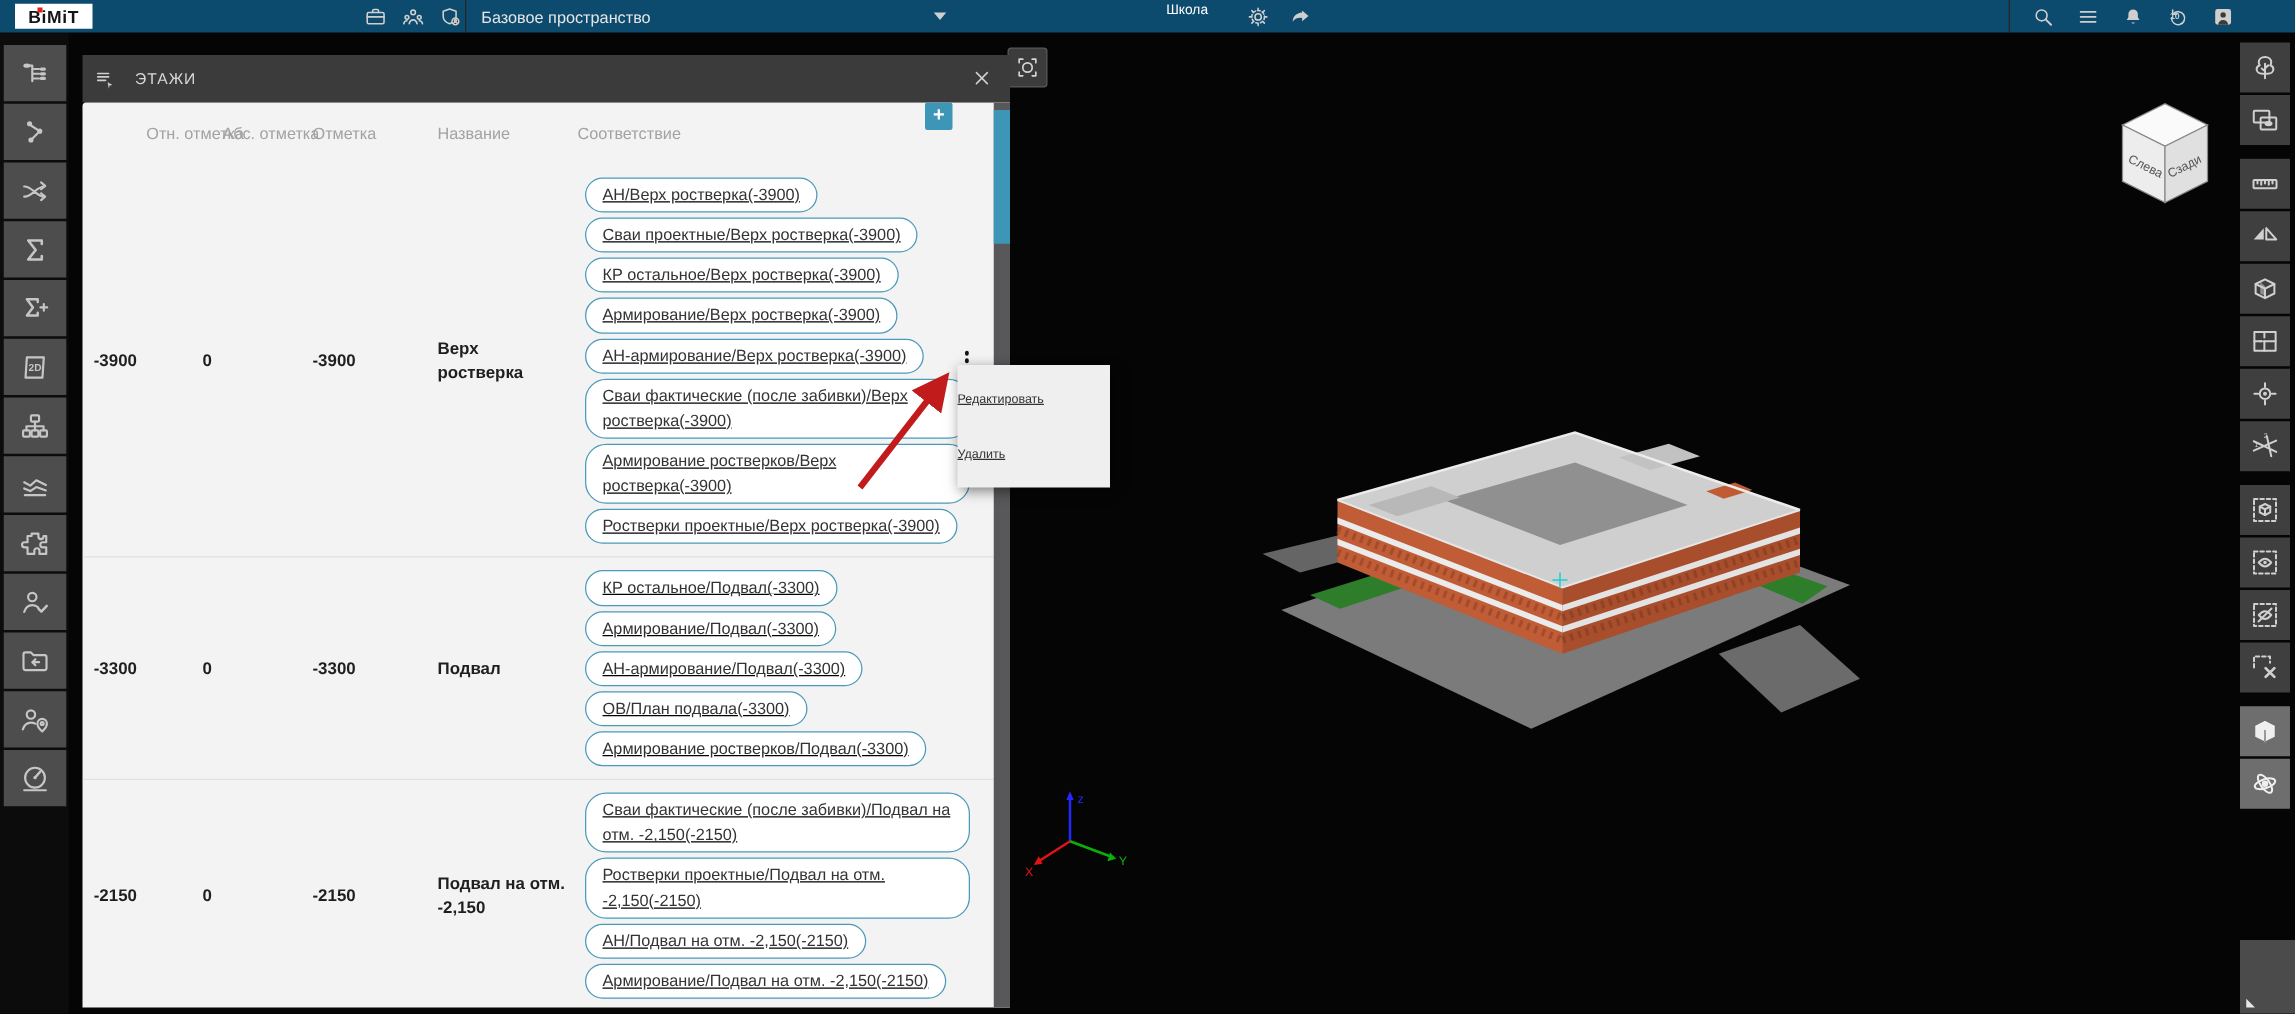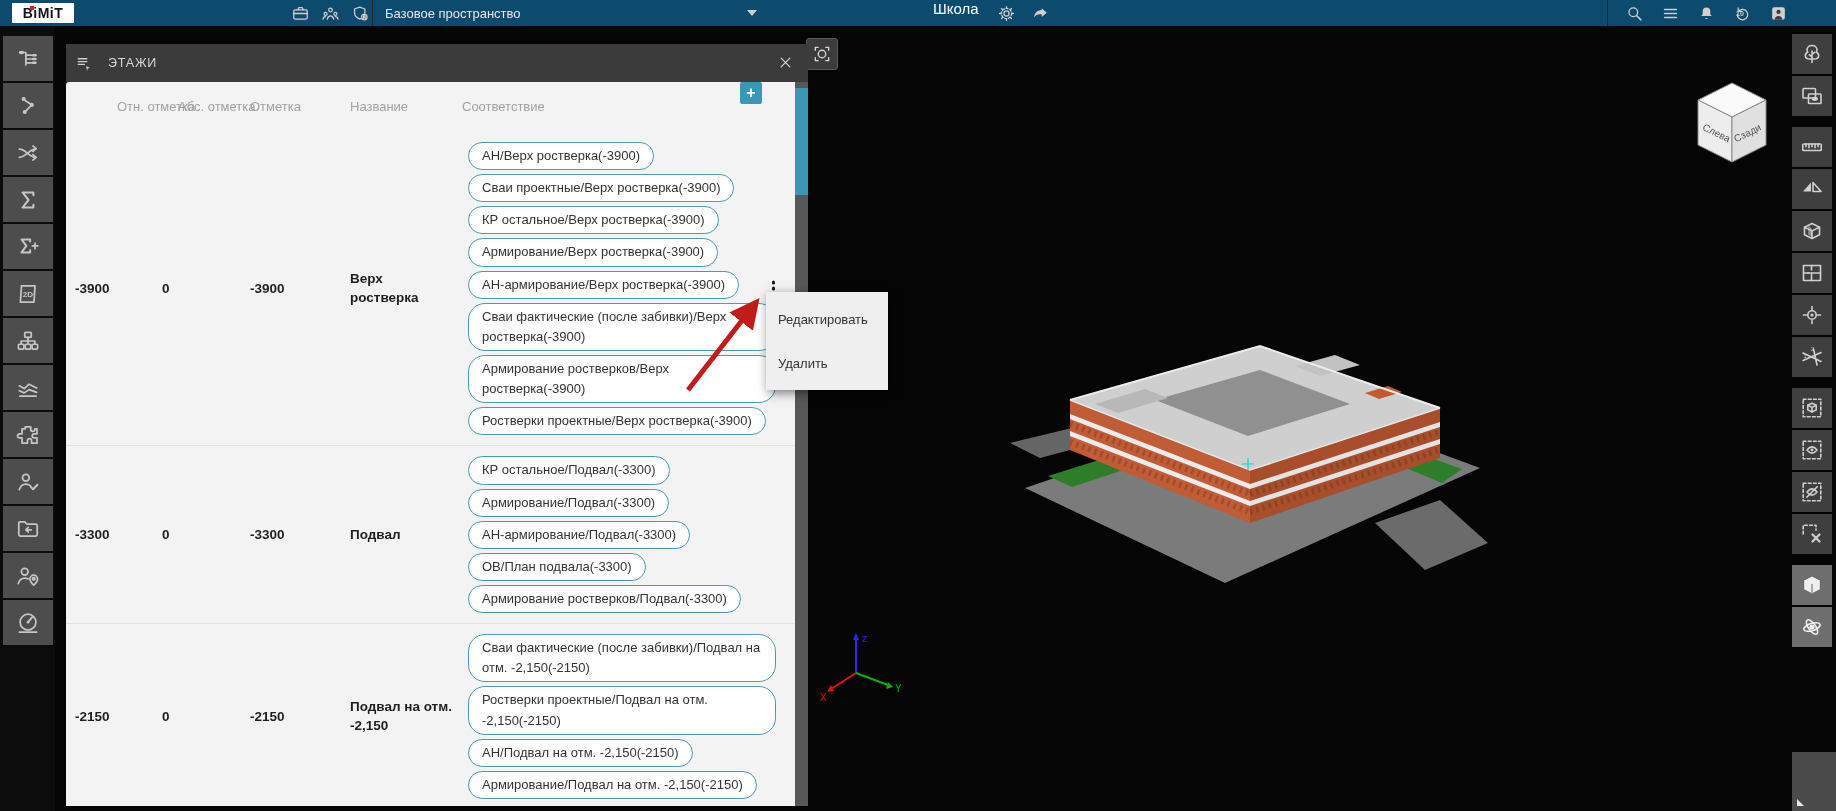--- a/index.html
+++ b/index.html
@@ -14,21 +14,21 @@
         font-weight:bold;font-size:14px;display:flex;align-items:center;justify-content:center;letter-spacing:.5px;}
   .logo .dot{position:absolute;left:18px;top:3px;width:4px;height:4px;background:#d22;}
   .tb-btn{position:relative;display:inline-flex;width:24px;height:24px;align-items:center;justify-content:center;color:#cfcfcf;cursor:pointer;}
   .tb-btn svg{width:19px;height:19px;}
   .tb-group{position:absolute;top:1px;display:flex;gap:6px;}
   .tb-left{left:288px;}
   .tb-right{left:1622px;gap:12px;}
   .tb-divider{position:absolute;top:0;width:1px;height:26px;background:#262626;}
   .workspace{position:absolute;left:385px;top:0;height:26px;display:flex;align-items:center;gap:8px;color:#e6e6e6;font-size:13px;cursor:pointer;}
   .workspace .caret{width:0;height:0;border-left:5px solid transparent;border-right:5px solid transparent;border-top:6px solid #cfcfcf;margin-left:218px;}
-  .proj-title{position:absolute;left:933px;top:0;height:16px;display:flex;align-items:center;color:#fff;font-size:15px;}
+  .proj-title{position:absolute;left:933px;top:0;height:16px;display:flex;align-items:center;color:#fff;font-size:11px;}
   .proj-icons{position:absolute;left:994px;top:1px;display:flex;gap:10px;}
   .hist-num{position:absolute;left:6px;top:9px;font-size:7px;color:#cfcfcf;font-weight:bold;}
   
   .sidebar{position:absolute;left:0;top:26px;bottom:0;width:55px;background:#0c0c0c;z-index:15;
            display:flex;flex-direction:column;align-items:center;padding-top:10px;gap:2px;}
   .side-btn{width:50px;height:45px;background:#4d4d4d;display:flex;align-items:center;justify-content:center;color:#c6c6c6;cursor:pointer;flex:none;}
   .side-btn svg{width:26px;height:26px;}
   .help-btn{position:absolute;left:11px;bottom:16px;width:33px;height:33px;border-radius:50%;background:#3f3f3f;
             color:#ececec;font-size:15px;font-weight:bold;display:flex;align-items:center;justify-content:center;cursor:pointer;}
   
@@ -57,31 +57,31 @@
   .panel-body{position:absolute;left:0;top:38px;right:0;bottom:0;background:#f3f3f3;border-radius:3px 0 0 0;overflow:hidden;}
   .thead{position:absolute;left:0;top:0;right:13px;height:50px;font-size:13px;color:#a2a2a2;}
   .thead span{position:absolute;top:0;line-height:50px;white-space:nowrap;}
   .th-c1{left:9px;margin-left:42px;} .th-c2{left:112px;text-align:center;} .th-c3{left:184px;} .th-c4{left:284px;} .th-c5{left:396px;}
   .add-btn{position:absolute;left:674px;top:14px;width:22px;height:22px;background:#3e96b6;border-radius:2px;color:#fff;
            font-size:16px;font-weight:bold;display:flex;align-items:center;justify-content:center;cursor:pointer;}
   .rows{position:absolute;left:0;top:50px;right:13px;bottom:0;overflow:hidden;}
   .trow{display:flex;align-items:center;border-bottom:1px solid #e2e2e2;padding:10px 0;position:relative;}
   .cell{font-size:13.5px;font-weight:bold;color:#1f1f1f;box-sizing:border-box;flex:none;}
   .c1{width:96px;padding-left:9px;} .c2{width:88px;} .c3{width:100px;} .c4{width:112px;padding-right:10px;line-height:1.35;}
-  .tags{flex:1;display:flex;flex-direction:column;align-items:flex-start;gap:4px;margin-left:6px;}
+  .tags{flex:1;display:flex;flex-direction:column;align-items:flex-start;gap:4px;margin-left:6px;text-decoration:underline;}
   .chip{border:1.5px solid #4a9ab8;background:#fff;border-radius:17px;padding:3px 13px;font-size:13px;color:#333;
         max-width:280px;line-height:1.55;cursor:pointer;}
   .kebab{position:absolute;right:14px;top:50%;transform:translateY(-50%);padding:2px 6px;cursor:pointer;}
   .kebab i{display:block;width:3.5px;height:3.5px;border-radius:50%;background:#141414;margin:2.6px auto;}
   .vscroll{position:absolute;right:0;top:0;bottom:0;width:13px;background:#58585a;cursor:pointer;}
   .vthumb{position:absolute;left:0;top:6px;width:13px;height:107px;background:#3e96b6;cursor:pointer;}
   
   .ctx-menu{position:absolute;left:766px;top:292px;width:122px;background:#efefef;z-index:40;
             box-shadow:2px 3px 10px rgba(0,0,0,.5);padding:5px 0;}
-  .menu-item{height:44px;display:flex;align-items:center;padding-left:12px;font-size:13px;color:#333;cursor:pointer;}
+  .menu-item{height:44px;display:flex;align-items:center;padding-left:0;font-size:10px;color:#333;cursor:pointer;text-decoration:underline;}
   
   .anno{position:absolute;left:650px;top:285px;width:140px;height:120px;z-index:45;pointer-events:none;}
   svg text{stroke:none;}
 </style>
 <style>.ic{stroke:currentColor;fill:none;stroke-width:1.6;stroke-linecap:round;stroke-linejoin:round;}</style></head>
 <body>
 
 <header class="topbar">
   <div class="logo">
     <span>BiMiT</span>

